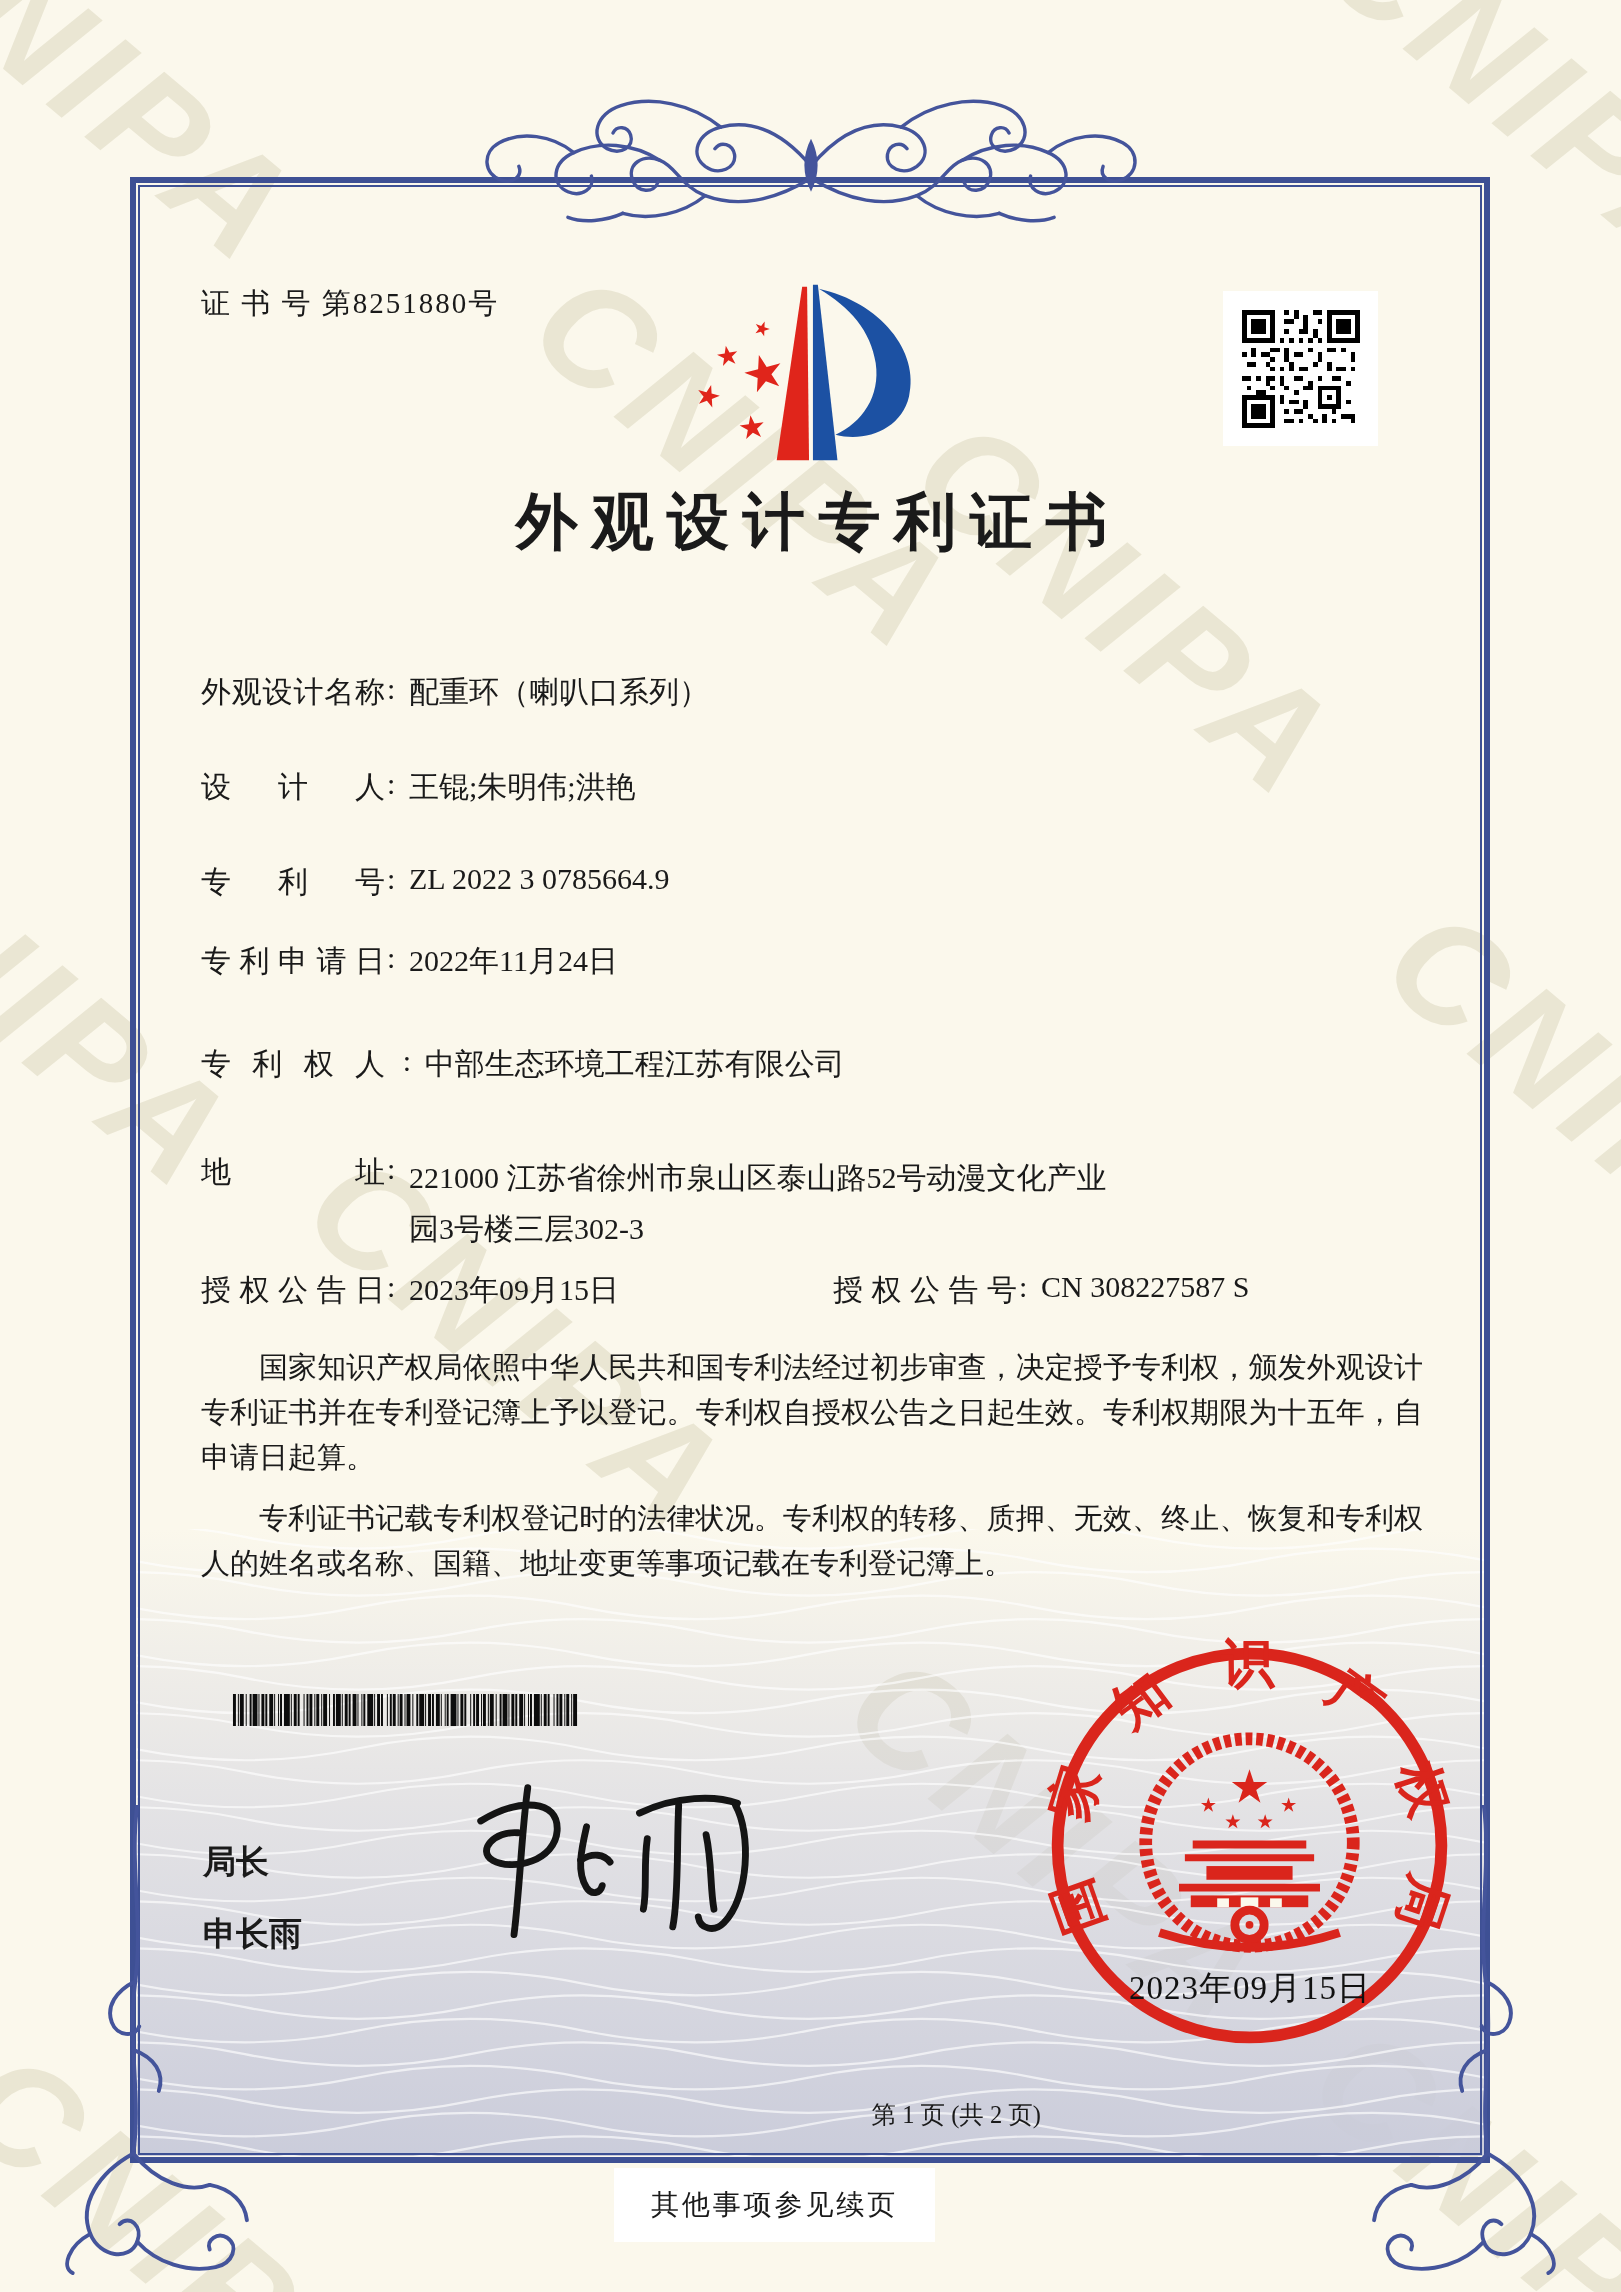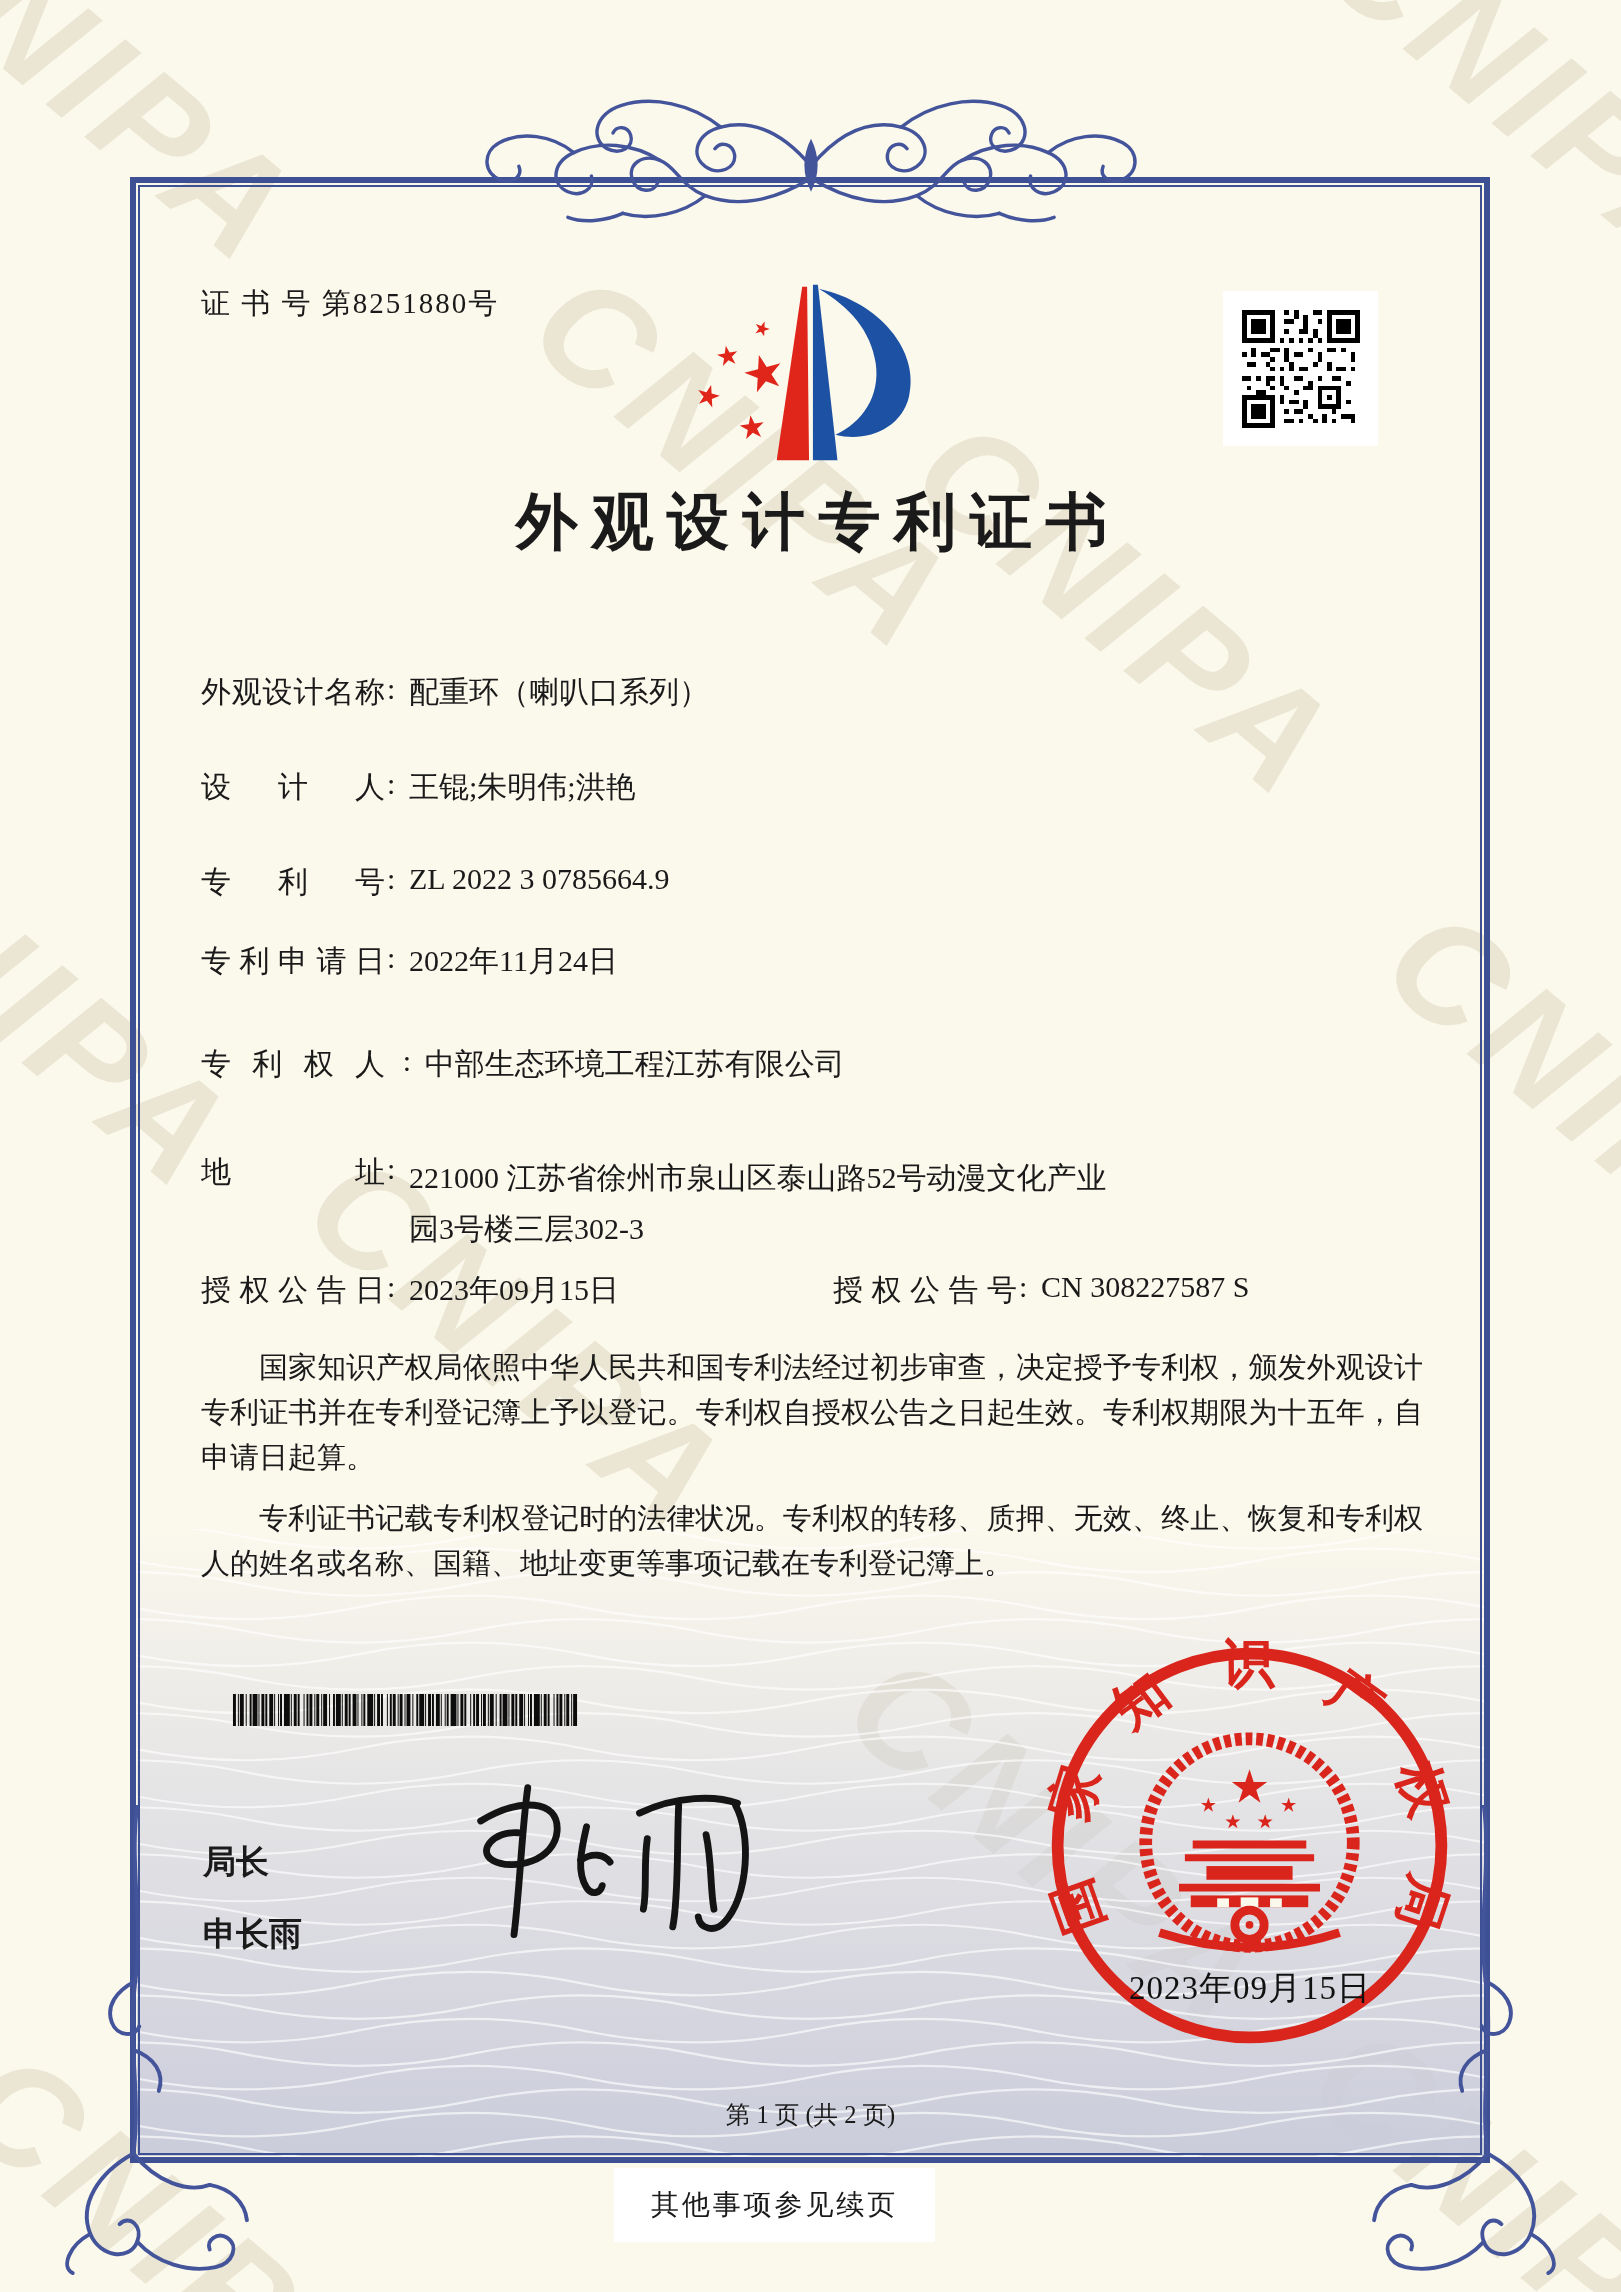--- a/index.html
+++ b/index.html
@@ -50,21 +50,21 @@
 
   .director{position:absolute;left:203px;top:1845px;font-family:"Liberation Sans",sans-serif;
             font-weight:700;font-size:33px;line-height:1;}
   .director .dname{margin-top:39px;}
   .sig{position:absolute;left:412px;top:1770px;width:353px;height:196px;}
 
   .seal{position:absolute;left:1039px;top:1635px;width:421px;height:421px;}
   .seal-date{position:absolute;left:1098px;top:1966px;width:304px;text-align:center;
              font-size:33px;letter-spacing:1px;color:#111;}
 
-  .pageno{position:absolute;left:580px;top:2098px;width:461px;text-align:center;font-size:24.5px;}
+  .pageno{position:absolute;left:580px;top:2098px;width:461px;text-align:right;font-size:24.5px;}
   .note{position:absolute;left:614px;top:2168px;width:321px;height:74px;background:#ffffff;
         display:flex;align-items:center;justify-content:center;font-size:28px;letter-spacing:2.9px;}
 </style>
 </head>
 <body>
 
 <div class="page">
 
   <svg width="0" height="0" style="position:absolute">
     <defs>

